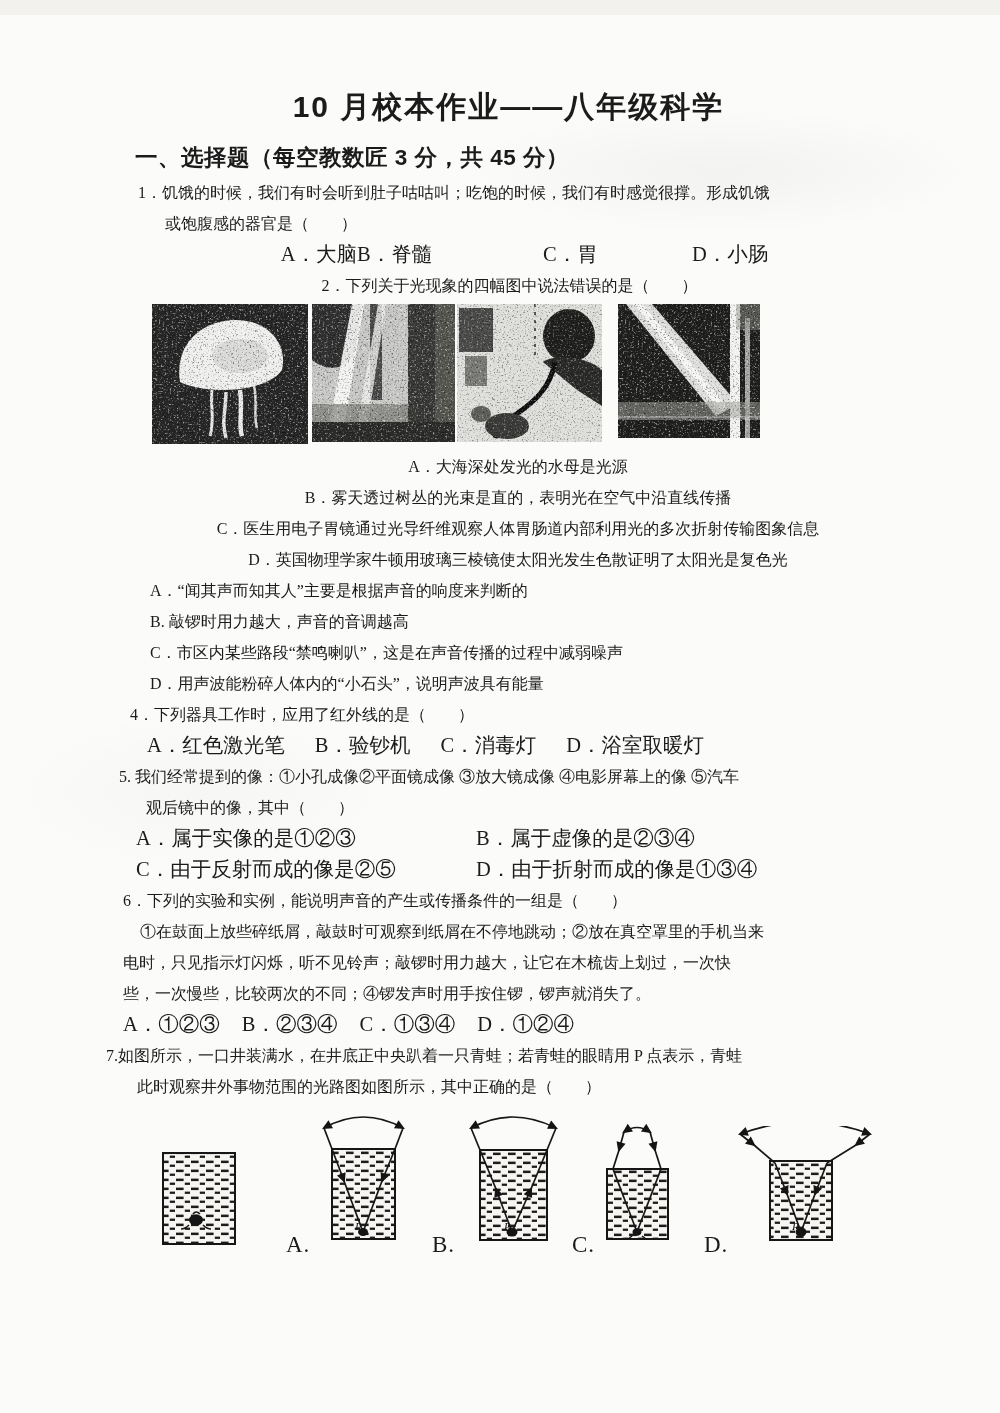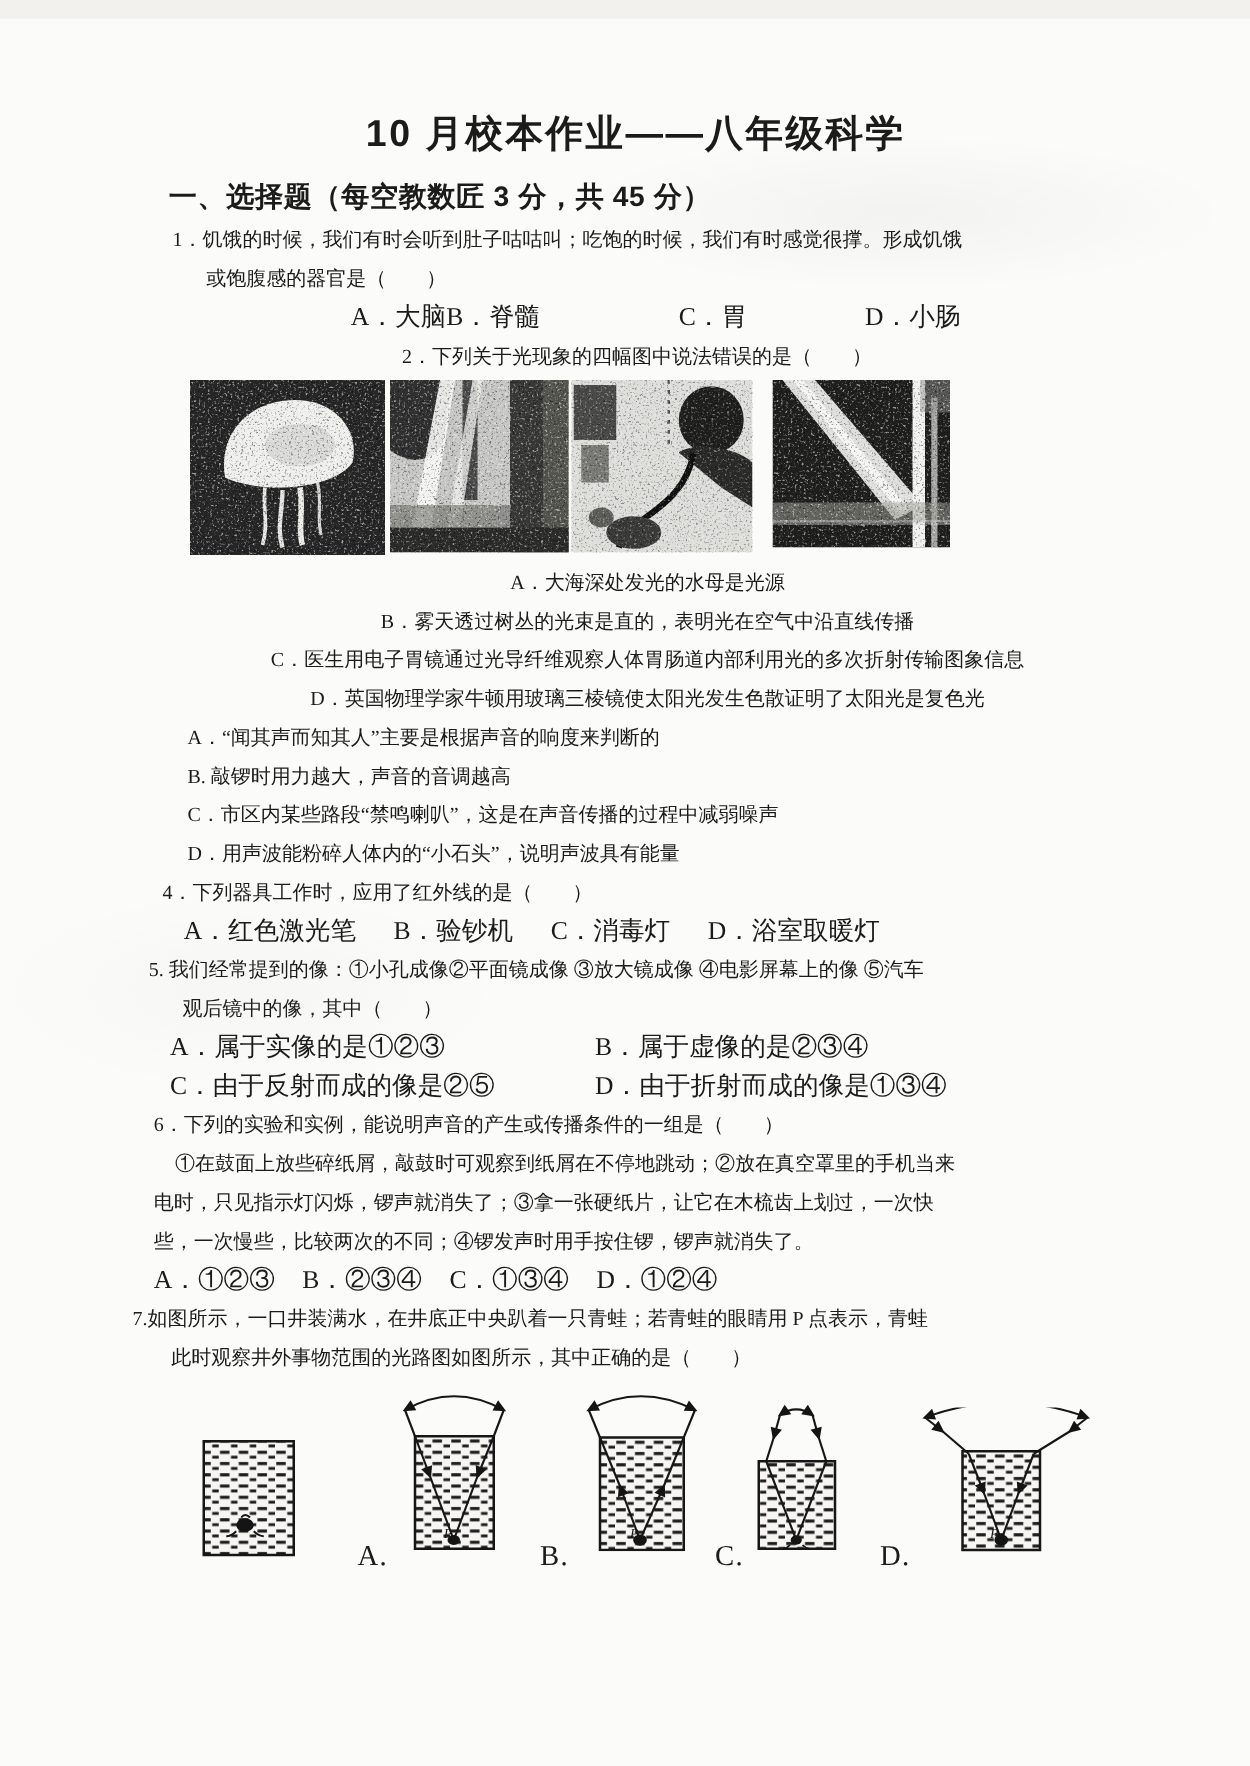--- a/index.html
+++ b/index.html
@@ -201,21 +201,21 @@
       </div>
       <div class="optrow q5row">
         <span class="c1">C．由于反射而成的像是②⑤</span>
         <span>D．由于折射而成的像是①③④</span>
       </div>
     </section>
 
     <section class="q6block">
       <p class="ln">6．下列的实验和实例，能说明声音的产生或传播条件的一组是（　　）</p>
       <p class="ln ind1">①在鼓面上放些碎纸屑，敲鼓时可观察到纸屑在不停地跳动；②放在真空罩里的手机当来</p>
-      <p class="ln">电时，只见指示灯闪烁，锣声就消失了；③拿一张硬纸片，让它在木梳齿上划过，一次快</p>
+      <p class="ln">电时，只见指示灯闪烁，听不见铃声；敲锣时用力越大，让它在木梳齿上划过，一次快</p>
       <p class="ln">些，一次慢些，比较两次的不同；④锣发声时用手按住锣，锣声就消失了。</p>
       <div class="optrow q6opts">
         <span>A．①②③</span>
         <span>B．②③④</span>
         <span>C．①③④</span>
         <span>D．①②④</span>
       </div>
     </section>
 
     <section class="q7block">

